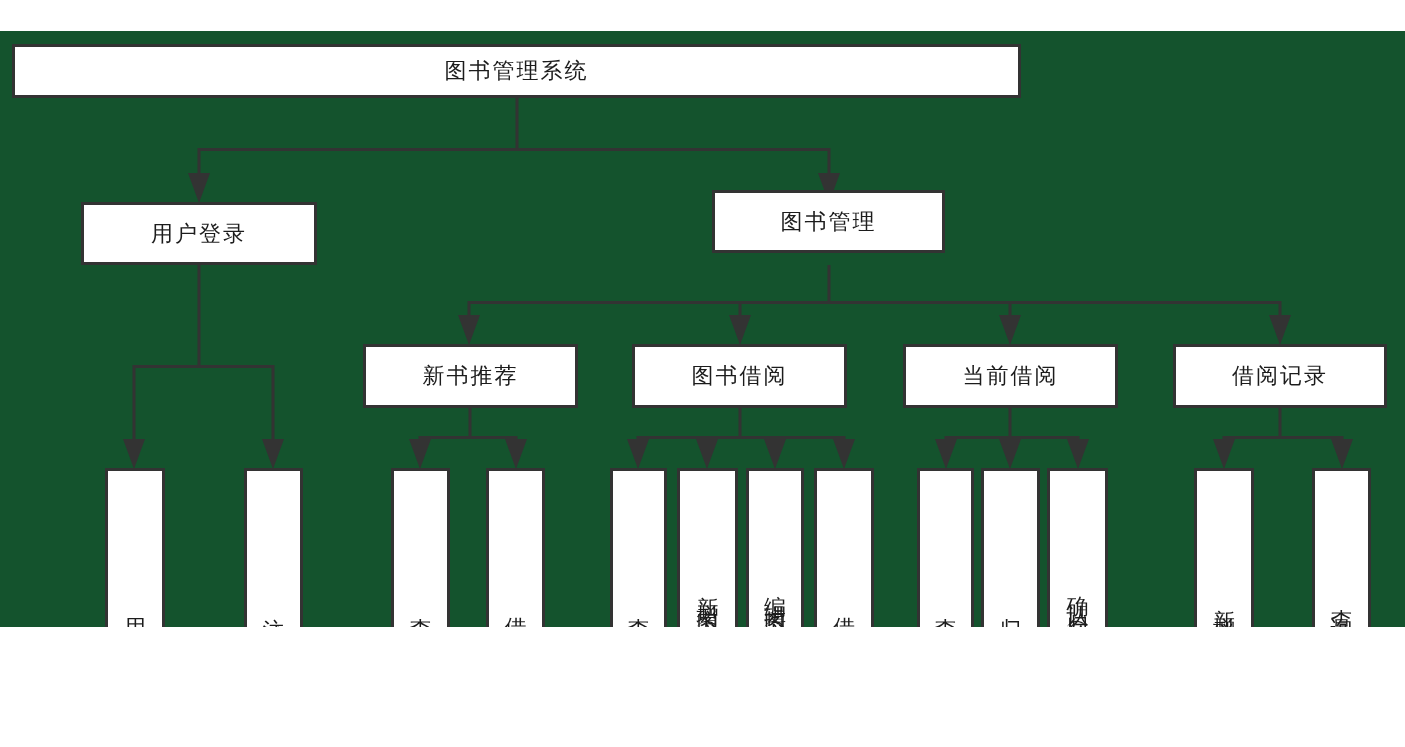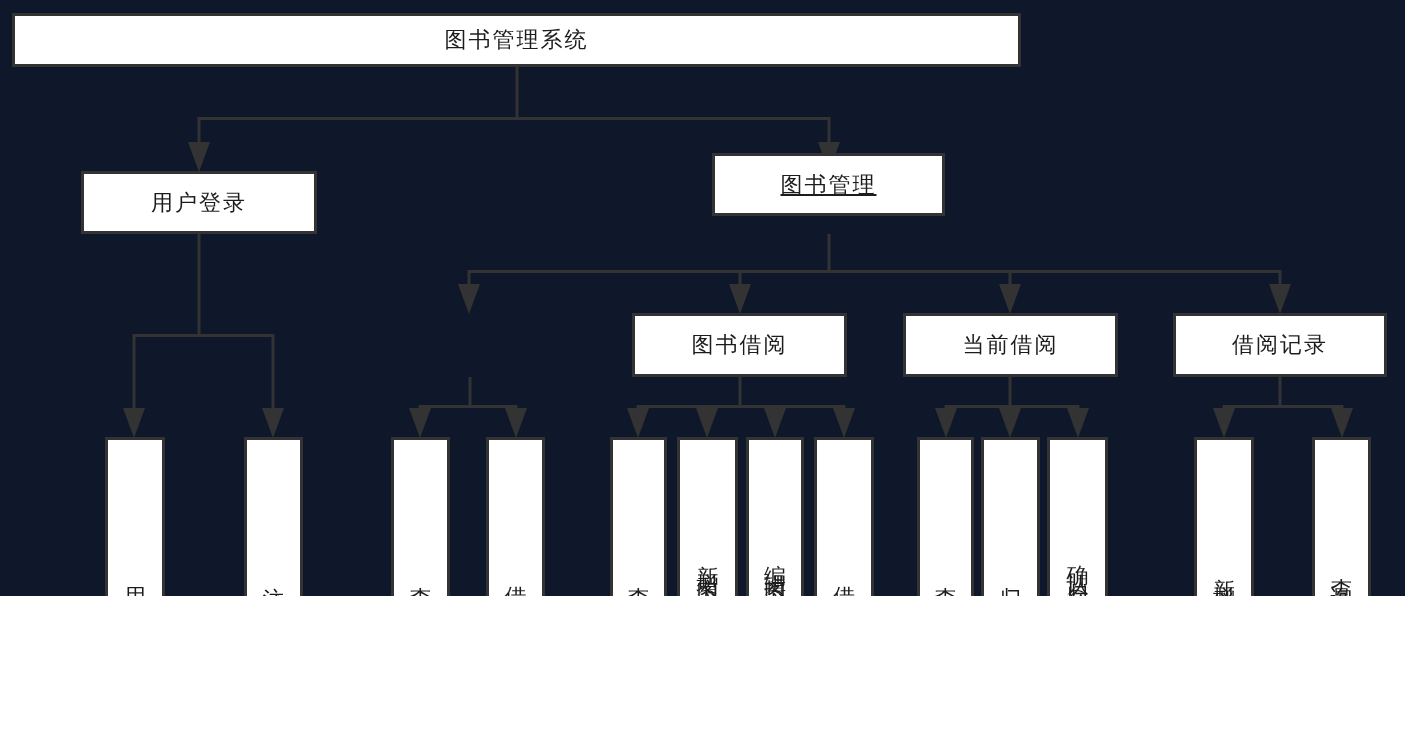--- a/index.html
+++ b/index.html
@@ -1,22 +1,23 @@
 <!DOCTYPE html>
 <html><head>
 <meta charset="utf-8">
 <style>
   html, body { margin: 0; padding: 0; background: #ffffff; }
   .canvas {
     position: relative;
     width: 1405px;
     height: 596px;
-    background: #0f172a;
+    background: #14532d;
     font-family: "Liberation Sans", sans-serif;
     overflow: hidden;
+    margin-top: 31px;
   }
   .connector-layer {
     position: absolute;
     left: 0; top: 0;
     width: 1405px; height: 747px;
     z-index: 0;
   }
   .node {
     position: absolute;
     box-sizing: border-box;
@@ -48,21 +49,21 @@
     font-size: 22px;
     letter-spacing: 9px;
     line-height: 1;
     color: #1c1c1c;
     white-space: nowrap;
   }
   
   #root        { left: 12px;   top: 13px;  width: 1009px; height: 54px; }
   
   #user-login  { left: 81px;   top: 171px; width: 236px;  height: 63px; }
-  #book-mgmt   { left: 712px;  top: 153px; width: 233px;  height: 63px; text-decoration: underline; }
+  #book-mgmt   { left: 712px;  top: 159px; width: 233px;  height: 63px; }
   
   #new-book    { left: 363px;  top: 313px; width: 215px;  height: 64px; }
   #book-borrow { left: 632px;  top: 313px; width: 215px;  height: 64px; }
   #cur-borrow  { left: 903px;  top: 313px; width: 215px;  height: 64px; }
   #brw-records { left: 1173px; top: 313px; width: 214px;  height: 64px; }
   
   #leaf-1  { left: 105px;  width: 60px; }
   #leaf-2  { left: 244px;  width: 59px; }
   #leaf-3  { left: 391px;  width: 59px; }
   #leaf-4  { left: 486px;  width: 59px; }
@@ -135,20 +136,23 @@
     <span>图书管理系统</span>
   </div>
 
   <div class="node" id="user-login">
     <span>用户登录</span>
   </div>
   <div class="node" id="book-mgmt">
     <span>图书管理</span>
   </div>
 
+  <div class="node" id="new-book">
+    <span>新书推荐</span>
+  </div>
   <div class="node" id="cur-borrow">
     <span>当前借阅</span>
   </div>
   <div class="node" id="book-borrow">
     <span>图书借阅</span>
   </div>
   <div class="node" id="brw-records">
     <span>借阅记录</span>
   </div>
 

